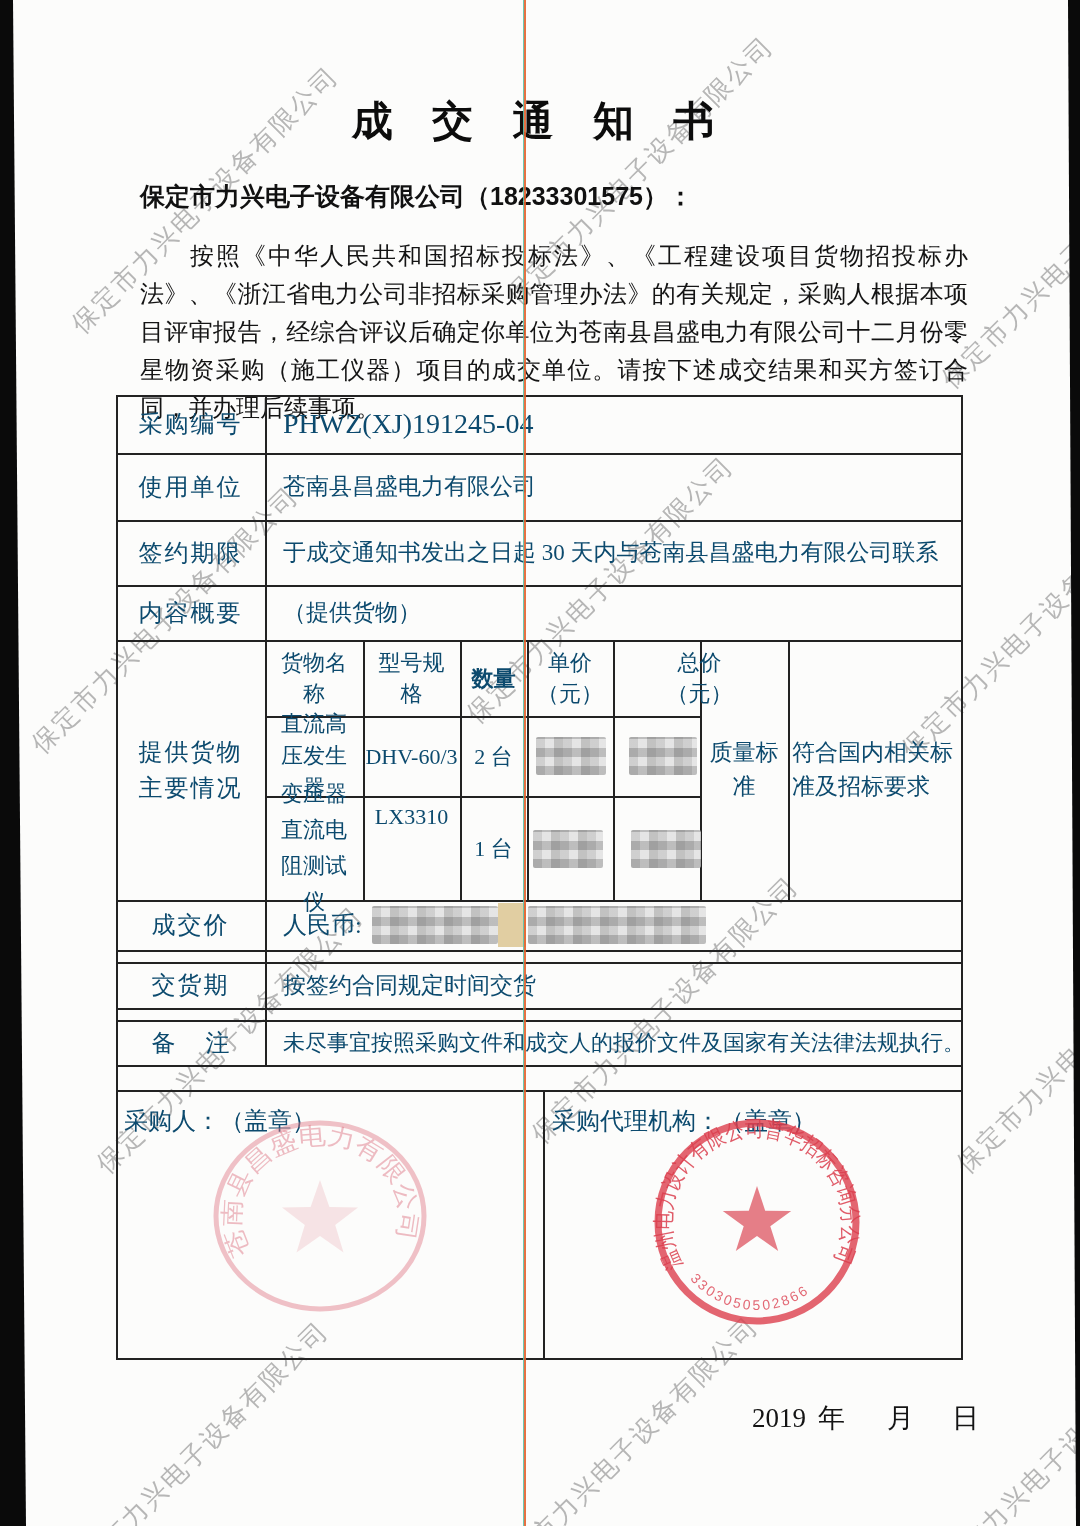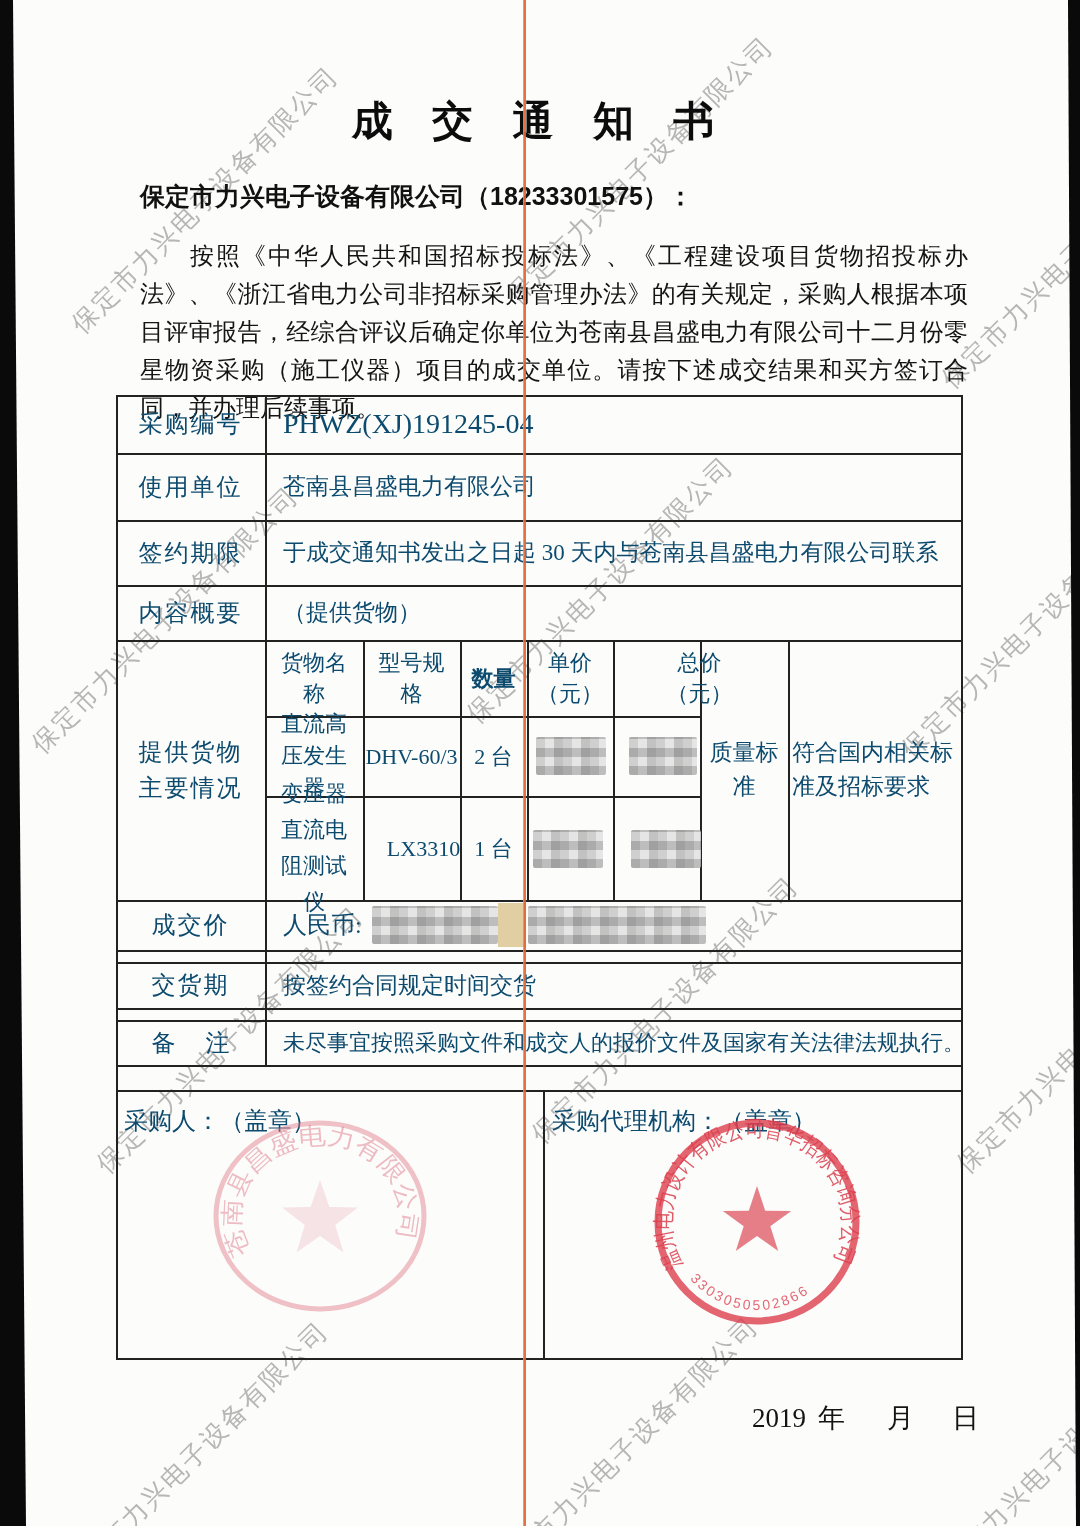--- a/index.html
+++ b/index.html
@@ -124,21 +124,21 @@
   <div class="cell gcell pre" style="left:267px;top:718px;width:94px;height:76px;line-height:32px;">直流高
 压发生
 器</div>
   <div class="cell gcell pre" style="left:365px;top:718px;width:93px;height:76px;">DHV-60/3</div>
   <div class="cell gcell pre" style="left:462px;top:718px;width:63px;height:76px;">2 台</div>
 
   <div class="cell gcell pre" style="left:267px;top:798px;width:94px;height:100px;line-height:36px;">变压器
 直流电
 阻测试
 仪</div>
-  <div class="cell gcell pre" style="left:365px;top:798px;width:93px;height:100px;padding-left:12px;">LX3310</div>
+  <div class="cell gcell pre" style="left:365px;top:766px;width:93px;height:100px;">LX3310</div>
   <div class="cell gcell pre" style="left:462px;top:798px;width:63px;height:100px;">1 台</div>
 
   <div class="cell gcell pre" style="left:702px;top:642px;width:84px;height:256px;font-size:23px;line-height:34px;">质量标准</div>
   <div class="cell gcell" style="left:792px;top:642px;width:167px;height:256px;font-size:23px;line-height:34px;">符合国内相关标准及招标要求</div>
 
   <div class="blur" style="left:536px;top:737px;width:70px;height:38px;"></div>
   <div class="blur" style="left:629px;top:737px;width:68px;height:38px;"></div>
   <div class="blur" style="left:533px;top:830px;width:70px;height:38px;"></div>
   <div class="blur" style="left:631px;top:830px;width:70px;height:38px;"></div>
 

